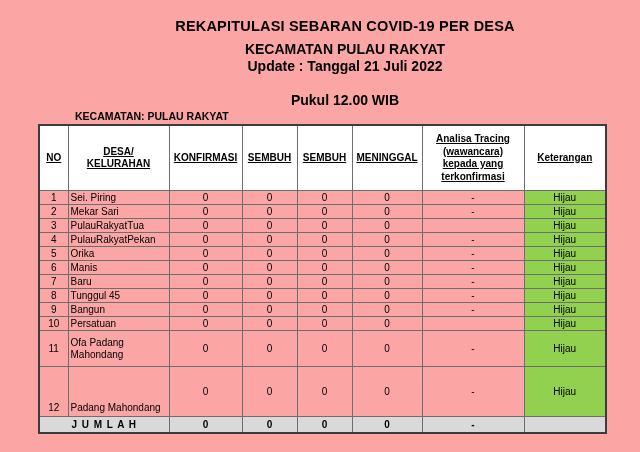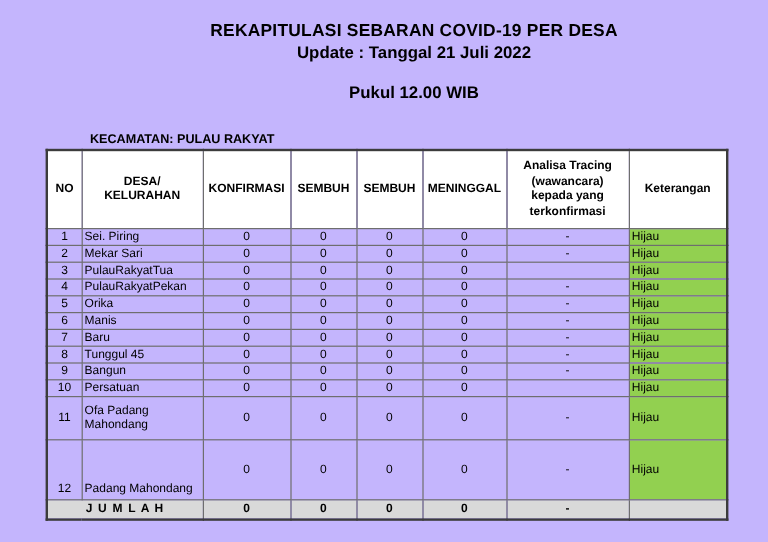--- a/index.html
+++ b/index.html
@@ -1,20 +1,20 @@
 <!DOCTYPE html>
 <html><head>
 <meta charset="utf-8">
 <style>
   html,body{margin:0;padding:0;}
   body{
     width:640px;height:452px;background:#ffffff;overflow:hidden;
     font-family:"Liberation Sans","DejaVu Sans",sans-serif;color:#000;
   }
-  .page{position:relative;width:640px;height:452px;background:#c4b5fd;}
+  .page{position:relative;width:640px;height:452px;background:#fca5a5;}
 
   
   .titles{position:absolute;top:18px;left:50px;width:590px;text-align:center;font-weight:bold;}
   .t1{font-size:14.5px;letter-spacing:.2px;}
   .t2{font-size:14px;margin-top:7px;}
   .t3{font-size:14px;margin-top:1px;}
   .t4{font-size:14px;margin-top:18px;}
 
   
   .section-label{position:absolute;left:28px;top:110px;font-size:10.5px;font-weight:bold;padding-left:47px;}
@@ -27,44 +27,45 @@
   }
   table.covid th, table.covid td{
     border:1px solid #6e6e6e;
     padding:0 2px;
     overflow:hidden;
   }
   table.covid{border:2px solid #3c3c3c;}
   thead th{
     font-size:10px;font-weight:bold;text-align:center;vertical-align:middle;
     height:64px;background:#fff;border:1px solid #3c3c3c;
-    white-space:pre-line;line-height:1.25;
+    white-space:pre-line;line-height:1.25;text-decoration:underline;
   }
   tbody tr{height:14px;}
   tbody tr:nth-child(11){height:36px;}
   tbody tr:nth-child(12){height:50px;}
   tbody td{vertical-align:middle;line-height:1.15;}
   td.c-no{text-align:center;}
   td.c-desa{text-align:left;padding-left:6px;}
   td.c-num{text-align:center;}
-  td.c-ket{text-align:left;}
+  td.c-ket{text-align:center;}
   tbody tr:nth-child(12) td.c-no,
   tbody tr:nth-child(12) td.c-desa{vertical-align:bottom;padding-bottom:3px;}
 
   tfoot tr{height:16px;margin-left:44px;}
   tfoot td{font-weight:bold;text-align:center;vertical-align:middle;border:1px solid #5a5a5a;}
   tfoot td.jumlah{letter-spacing:1px;}
 </style>
 </head>
 <body>
 
 <div class="page">
 
   <header class="titles">
     <div class="t1">REKAPITULASI SEBARAN COVID-19 PER DESA</div>
+    <div class="t2">KECAMATAN PULAU RAKYAT</div>
     <div class="t3">Update : Tanggal 21 Juli 2022</div>
     <div class="t4">Pukul 12.00 WIB</div>
   </header>
 
   <div class="section-label">KECAMATAN: PULAU RAKYAT</div>
 
   <table class="covid">
     <colgroup>
       <col style="width:29px">
         <col style="width:101px">

